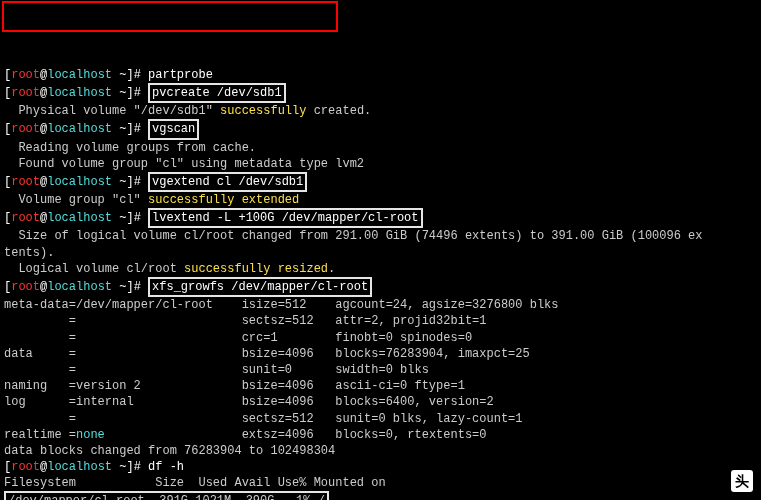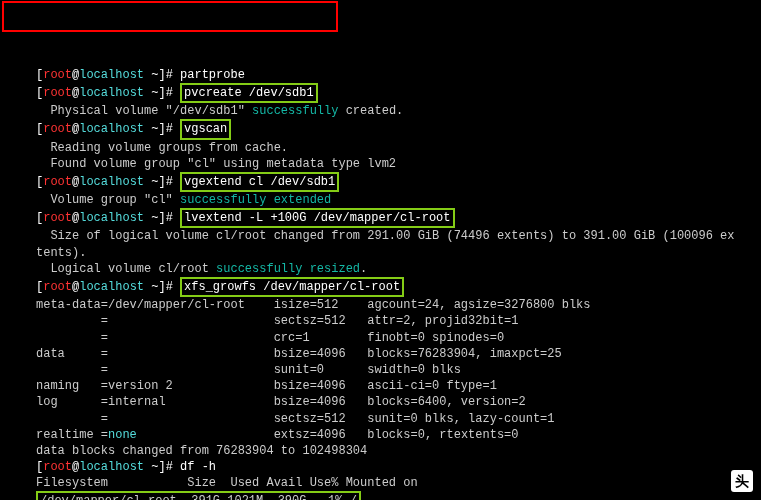--- a/index.html
+++ b/index.html
@@ -9,27 +9,27 @@
   font-size: 12px;
   line-height: 1.35;
   color: #ccc;
   width: 761px;
   height: 500px;
   overflow: hidden;
   padding: 2px 4px;
   position: relative;
   white-space: pre;
 }
-.line { display: block; margin-left: 32px; }
+.line { display: block; }
 .white { color: #fff; }
 .red { color: #ff3333; }
 .cyan { color: #55dddd; }
-.green { color: #14b8a6; }
+.green { color: #fde047; }
 .gray { color: #cccccc; }
-.box { border: 2px solid #84cc16; padding: 0 2px; display: inline-block; }
+.box { border: 2px solid #e5e5e5; padding: 0 2px; display: inline-block; }
 .watermark {
   position: absolute;
   right: 8px;
   bottom: 8px;
   color: #fff;
   font-size: 16px;
   font-family: sans-serif;
   display: flex;
   align-items: center;
   gap: 4px;

